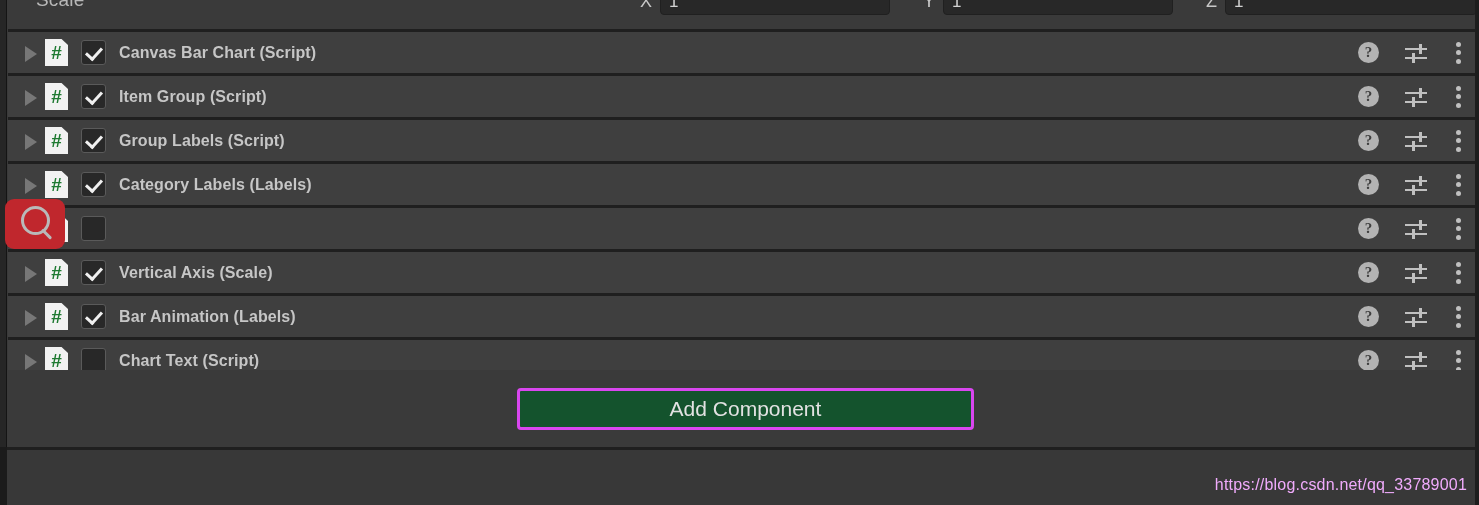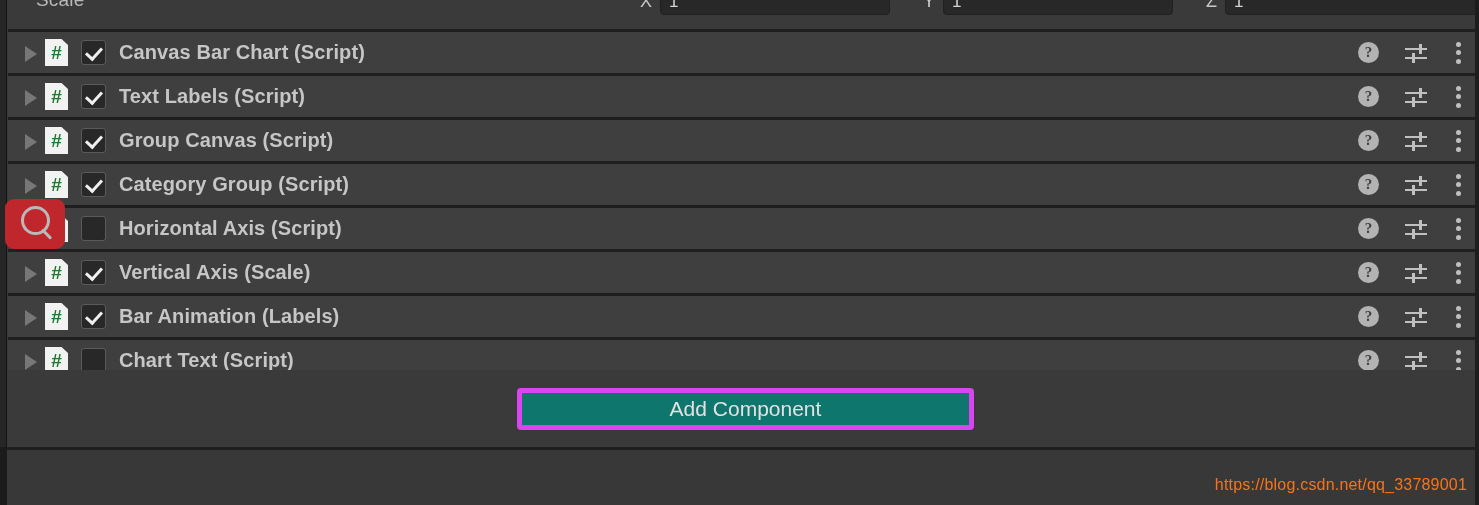--- a/index.html
+++ b/index.html
@@ -152,21 +152,21 @@
   .checkbox.checked::after {
     content: "";
     position: absolute;
     left: 7px; top: 3px;
     width: 7px; height: 13px;
     border: solid #f0f0f0;
     border-width: 0 3px 3px 0;
     transform: rotate(42deg);
   }
   .comp-title {
-    font-size: 20px;
+    font-size: 16px;
     font-weight: bold;
     color: #c6c6c6;
     letter-spacing: .1px;
     white-space: nowrap;
   }
   .row-actions {
     position: absolute;
     right: 14px;
     top: 0;
     height: 41px;
@@ -219,22 +219,22 @@
     top: 370px;
     height: 77px;
     background: #3a3a3a;
     display: flex;
     align-items: center;
     justify-content: center;
   }
   .add-btn {
     width: 457px;
     height: 42px;
-    background: #0f766e;
-    border: 5px solid #d946ef;
+    background: #14532d;
+    border: 3px solid #d946ef;
     border-radius: 4px;
     color: #e2e2e2;
     font-size: 21px;
     display: flex;
     align-items: center;
     justify-content: center;
     box-sizing: border-box;
     margin-left: 8px;
   }
 
@@ -244,21 +244,21 @@
     top: 447px;
     bottom: 0;
     background: #383838;
     border-top: 3px solid #1f1f1f;
   }
   .watermark {
     position: absolute;
     right: 12px;
     top: 476px;
     font-size: 16px;
-    color: #f97316;
+    color: #f0abfc;
     letter-spacing: .2px;
   }
 
   
   .search-overlay {
     position: absolute;
     left: 5px; top: 199px;
     width: 60px; height: 50px;
     background: #c0272d;
     border-radius: 9px;
@@ -330,21 +330,21 @@
             <i></i>
           </span>
         </span>
       </div>
       <div class="comp-row">
         <span class="foldout"></span>
         <span class="script-icon">
           <span>#</span>
         </span>
         <span class="checkbox checked"></span>
-        <span class="comp-title">Text Labels (Script)</span>
+        <span class="comp-title">Item Group (Script)</span>
         <span class="row-actions">
           <span class="icon-help">?</span>
           <span class="icon-preset">
             <i class="t1"></i>
             <i class="t2"></i>
             <i class="h1"></i>
             <i class="h2"></i>
           </span>
           <span class="icon-dots">
             <i></i>
@@ -352,21 +352,21 @@
             <i></i>
           </span>
         </span>
       </div>
       <div class="comp-row">
         <span class="foldout"></span>
         <span class="script-icon">
           <span>#</span>
         </span>
         <span class="checkbox checked"></span>
-        <span class="comp-title">Group Canvas (Script)</span>
+        <span class="comp-title">Group Labels (Script)</span>
         <span class="row-actions">
           <span class="icon-help">?</span>
           <span class="icon-preset">
             <i class="t1"></i>
             <i class="t2"></i>
             <i class="h1"></i>
             <i class="h2"></i>
           </span>
           <span class="icon-dots">
             <i></i>
@@ -374,21 +374,21 @@
             <i></i>
           </span>
         </span>
       </div>
       <div class="comp-row">
         <span class="foldout"></span>
         <span class="script-icon">
           <span>#</span>
         </span>
         <span class="checkbox checked"></span>
-        <span class="comp-title">Category Group (Script)</span>
+        <span class="comp-title">Category Labels (Labels)</span>
         <span class="row-actions">
           <span class="icon-help">?</span>
           <span class="icon-preset">
             <i class="t1"></i>
             <i class="t2"></i>
             <i class="h1"></i>
             <i class="h2"></i>
           </span>
           <span class="icon-dots">
             <i></i>
@@ -396,21 +396,20 @@
             <i></i>
           </span>
         </span>
       </div>
       <div class="comp-row">
         <span class="foldout"></span>
         <span class="script-icon">
           <span>#</span>
         </span>
         <span class="checkbox"></span>
-        <span class="comp-title">Horizontal Axis (Script)</span>
         <span class="row-actions">
           <span class="icon-help">?</span>
           <span class="icon-preset">
             <i class="t1"></i>
             <i class="t2"></i>
             <i class="h1"></i>
             <i class="h2"></i>
           </span>
           <span class="icon-dots">
             <i></i>

